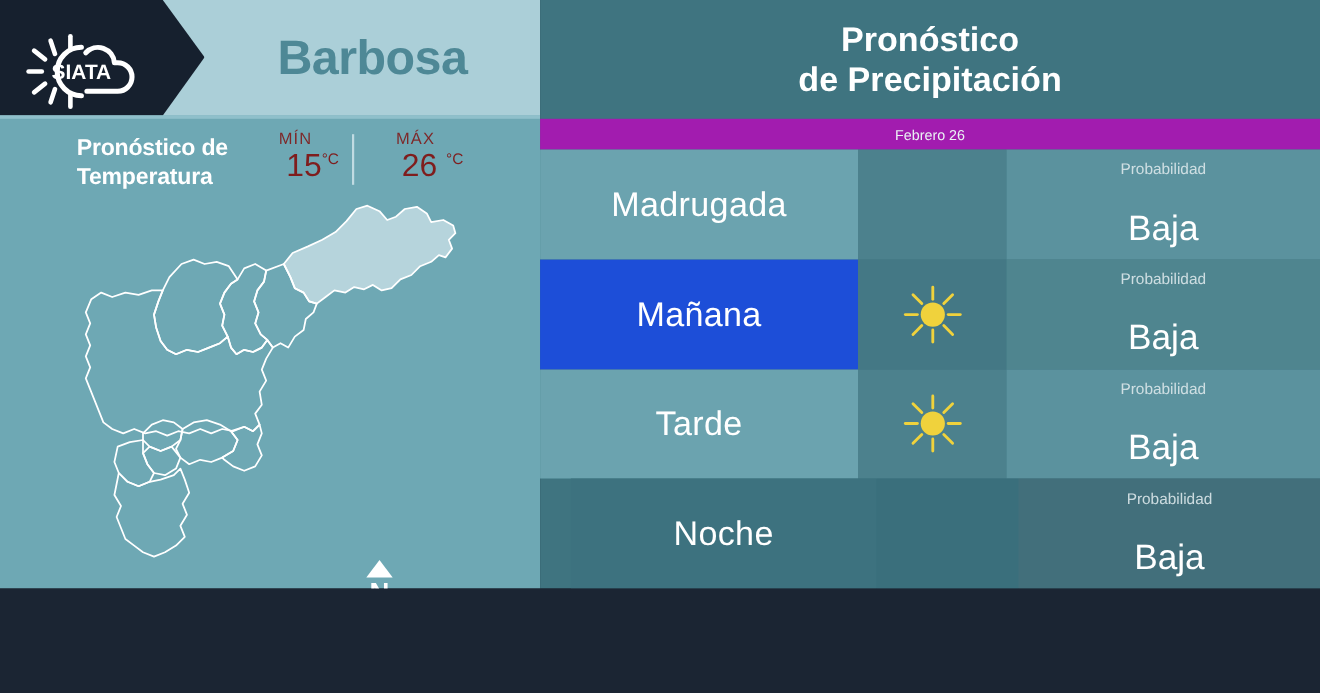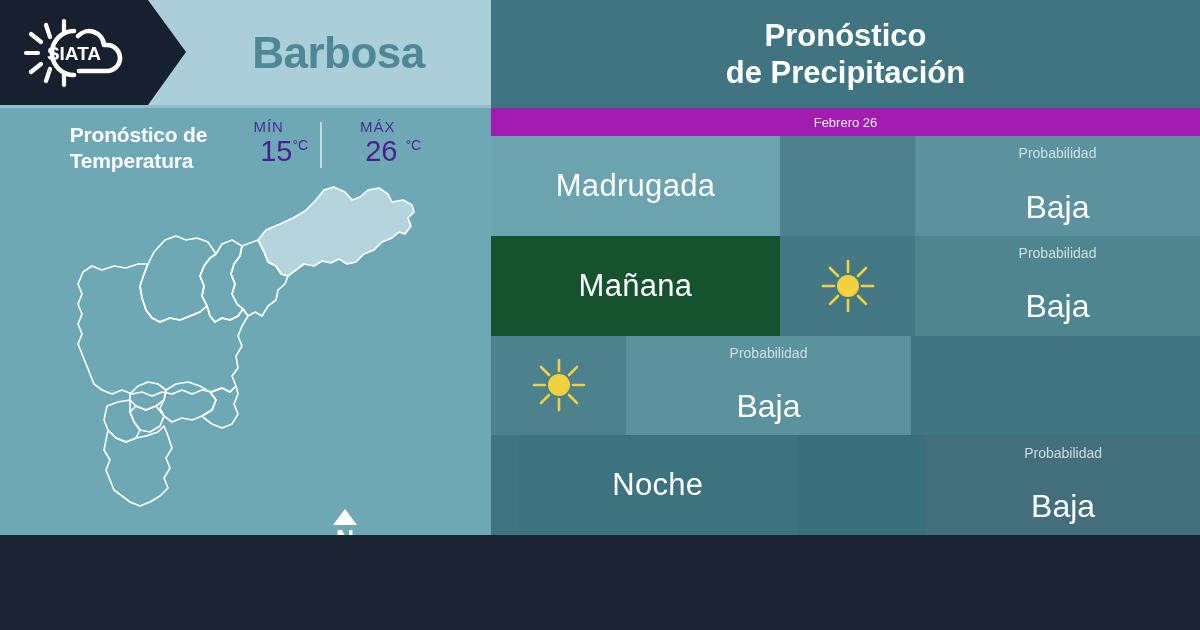--- a/index.html
+++ b/index.html
@@ -13,37 +13,37 @@
 
   
   .left-panel{ position:absolute; left:0; top:0; width:491px; height:535px; background:#6ea8b4; }
   .header-strip{ position:absolute; left:0; top:0; width:491px; height:105px; background:#abcfd8; }
   .header-sep{ position:absolute; left:0; top:105px; width:491px; height:3px; background:#8fc0cb; }
 
   .logo-banner{
     position:absolute; left:0; top:0; width:186px; height:105px;
     background:#16202e;
     clip-path: polygon(0 0, 148px 0, 186px 52px, 148px 105px, 0 105px);
-    display:flex; align-items:center; justify-content:flex-start;
+    display:flex; align-items:flex-end; justify-content:flex-start;
   }
   .logo-mark{ margin-left:12px; width:125px; height:80px; }
 
   .city-title{
     position:absolute; left:186px; top:0; width:305px; height:105px;
     display:flex; align-items:center; justify-content:center;
     font-size:44px; font-weight:bold; color:#4e8896; letter-spacing:-0.5px;
   }
 
   
   .temp-block{ position:absolute; left:0; top:118px; width:491px; height:72px; display:flex;
                align-items:flex-start; justify-content:center; }
   .temp-label{ color:#fff; font-size:21px; font-weight:bold; line-height:1.22; text-align:left;
                padding-top:4px; letter-spacing:-0.2px; }
   .temp-vals{ display:flex; align-items:flex-start; margin-left:22px; }
-  .temp-col{ display:flex; flex-direction:column; align-items:center; color:#4c1d95; min-width:62px;}
+  .temp-col{ display:flex; flex-direction:column; align-items:center; color:#7f1d1d; min-width:62px;}
   .temp-cap{ font-size:15px; letter-spacing:1px; opacity:.92; }
   .temp-num{ font-size:29px; line-height:1.08; margin-top:1px;margin-left:31px; }
   .temp-num sup{ font-size:14px; vertical-align:super; }
   .temp-div{ width:2px; height:46px; background:#cfe4ea; margin:4px 12px 0 12px; opacity:.85;}
 
   
   .map-wrap{ position:absolute; left:52px; top:178px; width:400px; height:350px; }
   .compass{ position:absolute; left:276px; top:330px; width:34px; height:46px;
             display:flex; flex-direction:column; align-items:center; }
   .compass-n{ color:#fff; font-size:25px; font-weight:bold; line-height:1; margin-top:1px; }
@@ -55,21 +55,21 @@
     display:flex; flex-direction:column; align-items:center; justify-content:center;
     color:#fff; font-size:31px; font-weight:bold; line-height:1.2; text-align:center;
   }
   .rp-date{ position:absolute; left:0; top:108px; width:709px; height:28px;
             display:flex; align-items:center; justify-content:center;
             color:#eaf2f4; font-size:13px; background:#a21caf; }
 
   .rows{ position:absolute; left:0; top:136px; width:709px; height:399px; }
   .row{ display:flex; width:709px; height:99.75px; }
   .row.odd  .c1{ background:#6ba3af; } .row.odd  .c2{ background:#4c818d; } .row.odd  .c3{ background:#5b929e; }
-  .row.even .c1{ background:#14532d; } .row.even .c2{ background:#447885; } .row.even .c3{ background:#4f858f; }
+  .row.even .c1{ background:#1d4ed8; } .row.even .c2{ background:#447885; } .row.even .c3{ background:#4f858f; }
   .row:last-child.even .c1{ background:#3d727f;margin-left:28px; } .row:last-child.even .c2{ background:#3a6f7c; }
   .row:last-child.even .c3{ background:#426f7b; }
 
   .c1{ width:289px; display:flex; align-items:center; justify-content:center; }
   .c2{ width:135px; display:flex; align-items:center; justify-content:center; }
   .c3{ width:285px; display:flex; flex-direction:column; align-items:center; justify-content:center;gap:26px; }
   .period{ color:#fff; font-size:31px; letter-spacing:.3px; }
   .prob-cap{ color:#dbe7ea; font-size:14px; opacity:.9; line-height:1.1; }
   .prob-val{ color:#fff; font-size:32px; line-height:1.15; margin-top:1px; }
 
@@ -217,20 +217,23 @@
             </g>
           </svg>
         </div>
         <div class="c3">
           <span class="prob-cap">Probabilidad</span>
           <span class="prob-val">Baja</span>
         </div>
       </div>
 
       <div class="row odd">
+        <div class="c1">
+          <span class="period">Tarde</span>
+        </div>
         <div class="c2">
           <svg width="56" height="56" viewBox="0 0 56 56">
             <circle cx="28" cy="28" r="11" fill="#f0d23c"></circle>
             <g stroke="#f0d23c" stroke-width="2.6" stroke-linecap="round">
               <line x1="28" y1="3" x2="28" y2="14"></line>
               <line x1="28" y1="42" x2="28" y2="53"></line>
               <line x1="3" y1="28" x2="14" y2="28"></line>
               <line x1="42" y1="28" x2="53" y2="28"></line>
               <line x1="10" y1="10" x2="18" y2="18"></line>
               <line x1="38" y1="38" x2="46" y2="46"></line>

